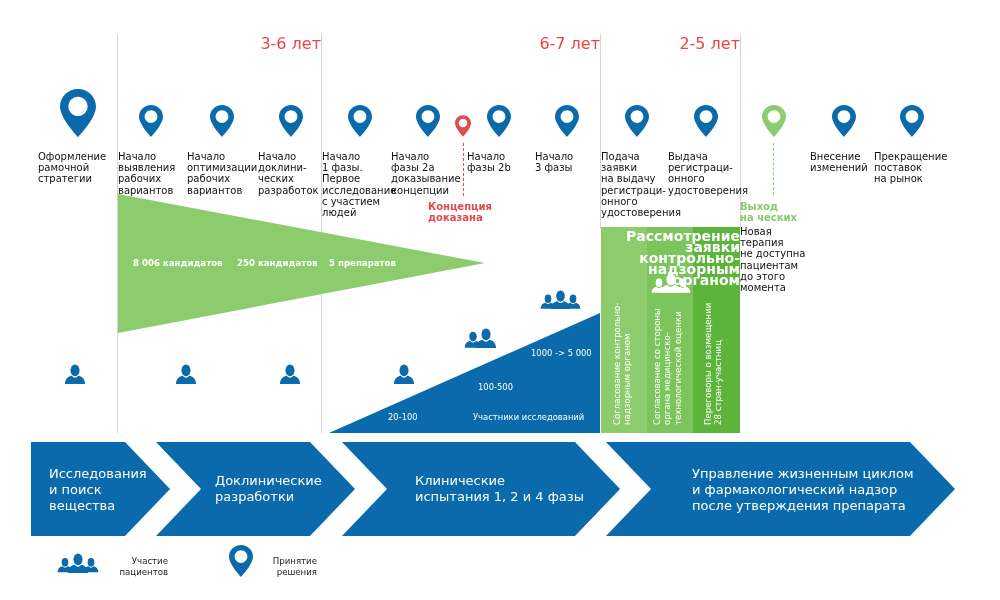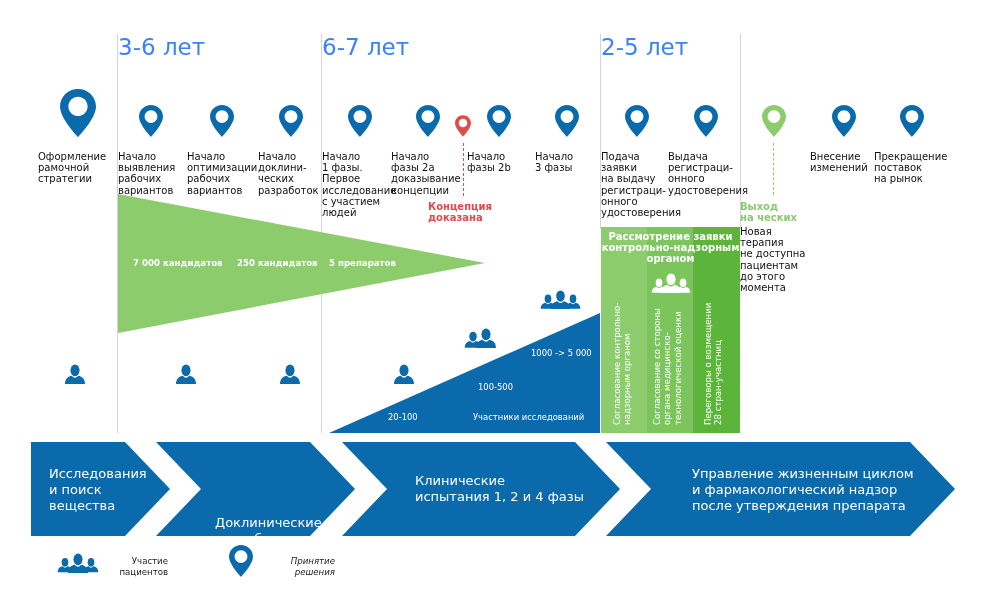--- a/index.html
+++ b/index.html
@@ -1,32 +1,32 @@
 <!DOCTYPE html>
 <html><head>
 <meta charset="utf-8">
 <style>
   html, body { margin:0; padding:0; background:#ffffff; }
   body { width:1000px; height:600px; position:relative; overflow:hidden;
          font-family:"Liberation Sans", sans-serif; color:#1a1a1a; }
   .abs { position:absolute; }
   .vline { position:absolute; width:1px; background:#d4d4d4; }
-  .period { position:absolute; top:34px; font-size:23px; color:#3b82f6; text-align:left; font-family:"DejaVu Sans", sans-serif; font-weight:normal; }
+  .period { position:absolute; top:34px; font-size:16px; color:#ef4444; text-align:right; font-family:"DejaVu Sans", sans-serif; font-weight:normal; }
   .pin { position:absolute; }
   .mlabel { position:absolute; font-size:10px; line-height:11.2px; text-align:left; color:#111; white-space:pre-line; font-family:"DejaVu Sans", sans-serif; }
   .red { color:#e04b4b; font-weight:bold; }
   .greenlbl { color:#8cc96e; font-weight:bold; }
   .funnel-lbl { position:absolute; font-size:8.6px; color:#ffffff; font-weight:bold; font-family:"DejaVu Sans", sans-serif; white-space:nowrap; }
   .tri-lbl { position:absolute; font-size:8.4px; color:#ffffff; font-family:"DejaVu Sans", sans-serif; white-space:nowrap; }
   .arrow-lbl { position:absolute; color:#ffffff; font-size:13px; line-height:16px; white-space:pre-line; font-family:"DejaVu Sans", sans-serif; }
   .reg-col { position:absolute; top:227px; height:206px; }
   .reg-vert { position:absolute; color:#ffffff; font-size:8.6px; line-height:10.4px; white-space:pre-line;
               transform:rotate(-90deg); transform-origin:left top; font-family:"DejaVu Sans", sans-serif; }
-  .reg-title { position:absolute; top:231px; left:601px; width:139px; text-align:center; color:#fff;
-               font-weight:bold; font-size:10px; line-height:11px; white-space:pre-line; font-family:"DejaVu Sans", sans-serif; }
+  .reg-title { position:absolute; top:231px; left:601px; width:139px; text-align:right; color:#fff;
+               font-weight:bold; font-size:14px; line-height:11px; white-space:pre-line; font-family:"DejaVu Sans", sans-serif; }
   .legend-lbl { position:absolute; font-size:8.6px; line-height:11px; text-align:right; white-space:pre-line; font-family:"DejaVu Sans", sans-serif; }
 </style>
 </head>
 <body>
 
 <svg width="0" height="0" style="position:absolute">
   <defs>
     <symbol id="pin" viewBox="0 0 24 32">
       <path d="M12 0C5.4 0 0 5.2 0 11.6c0 8.1 12 20.4 12 20.4s12-12.3 12-20.4C24 5.2 18.6 0 12 0z M12 5.2c3.6 0 6.4 2.9 6.4 6.4s-2.9 6.4-6.4 6.4-6.4-2.9-6.4-6.4 2.9-6.4 6.4-6.4z" fill-rule="evenodd"></path>
     </symbol>
@@ -44,21 +44,21 @@
 
 <div class="period" style="left:118px;width:203px;">3-6 лет</div>
 <div class="period" style="left:322px;width:278px;">6-7 лет</div>
 <div class="period" style="left:601px;width:139px;">2-5 лет</div>
 
 <svg class="abs" style="left:0;top:0" width="1000" height="600">
   <polygon points="118,194 485,263 118,333" fill="#8ccc6d"></polygon>
 
   <polygon points="329,433 600,313 600,433" fill="#0a6aab"></polygon>
 </svg>
-<div class="funnel-lbl" style="left:133px;top:258px;">7 000 кандидатов</div>
+<div class="funnel-lbl" style="left:133px;top:258px;">8 006 кандидатов</div>
 <div class="funnel-lbl" style="left:237px;top:258px;">250 кандидатов</div>
 <div class="funnel-lbl" style="left:329px;top:258px;">5 препаратов</div>
 
 <div class="tri-lbl" style="left:388px;top:412px;">20-100</div>
 <div class="tri-lbl" style="left:464px;top:382px;margin-left:14px;">100-500</div>
 <div class="tri-lbl" style="left:531px;top:348px;">1000 -&gt; 5 000</div>
 <div class="tri-lbl" style="left:473px;top:412px;">Участники исследований</div>
 
 <svg class="abs" style="left:64px;top:364px;fill:#0a6aab" width="22" height="20">
     <use href="#person"></use>
@@ -221,21 +221,21 @@
 
 <svg class="abs" style="left:0;top:0" width="1000" height="600">
   <polygon points="31,442 125,442 170,489 125,536 31,536" fill="#0a6aab"></polygon>
   <polygon points="156,442 310,442 355,489 310,536 156,536 201,489" fill="#0a6aab"></polygon>
   <polygon points="342,442 575,442 620,489 575,536 342,536 387,489" fill="#0a6aab"></polygon>
   <polygon points="606,442 910,442 955,489 910,536 606,536 651,489" fill="#0a6aab"></polygon>
 </svg>
 <div class="arrow-lbl" style="left:49px;top:466px;">Исследования
 и поиск
 вещества</div>
-<div class="arrow-lbl" style="left:215px;top:473px;margin-top:42px;">Доклинические
+<div class="arrow-lbl" style="left:215px;top:473px;">Доклинические
 разработки</div>
 <div class="arrow-lbl" style="left:415px;top:473px;">Клинические
 испытания 1, 2 и 4 фазы</div>
 <div class="arrow-lbl" style="left:692px;top:466px;">Управление жизненным циклом
 и фармакологический надзор
 после утверждения препарата</div>
 
 <div class="abs" style="left:0;top:540px;width:400px;height:60px;">
   <svg class="abs" style="left:57px;top:13px;fill:#0a6aab" width="42" height="22">
     <svg x="0" y="4" width="16" height="16">
@@ -246,15 +246,15 @@
       </svg>
     <svg x="10" y="0" width="22" height="20">
         <use href="#person"></use>
       </svg>
   </svg>
   <div class="legend-lbl" style="left:108px;top:16px;width:60px;">Участие
 пациентов</div>
   <svg class="abs" style="left:229px;top:5px;fill:#0a6aab" width="24" height="32">
       <use href="#pin"></use>
     </svg>
-  <div class="legend-lbl" style="left:275px;top:16px;width:60px;font-style:italic;">Принятие
+  <div class="legend-lbl" style="left:257px;top:16px;width:60px;">Принятие
 решения</div>
 </div>
 
 </body></html>

